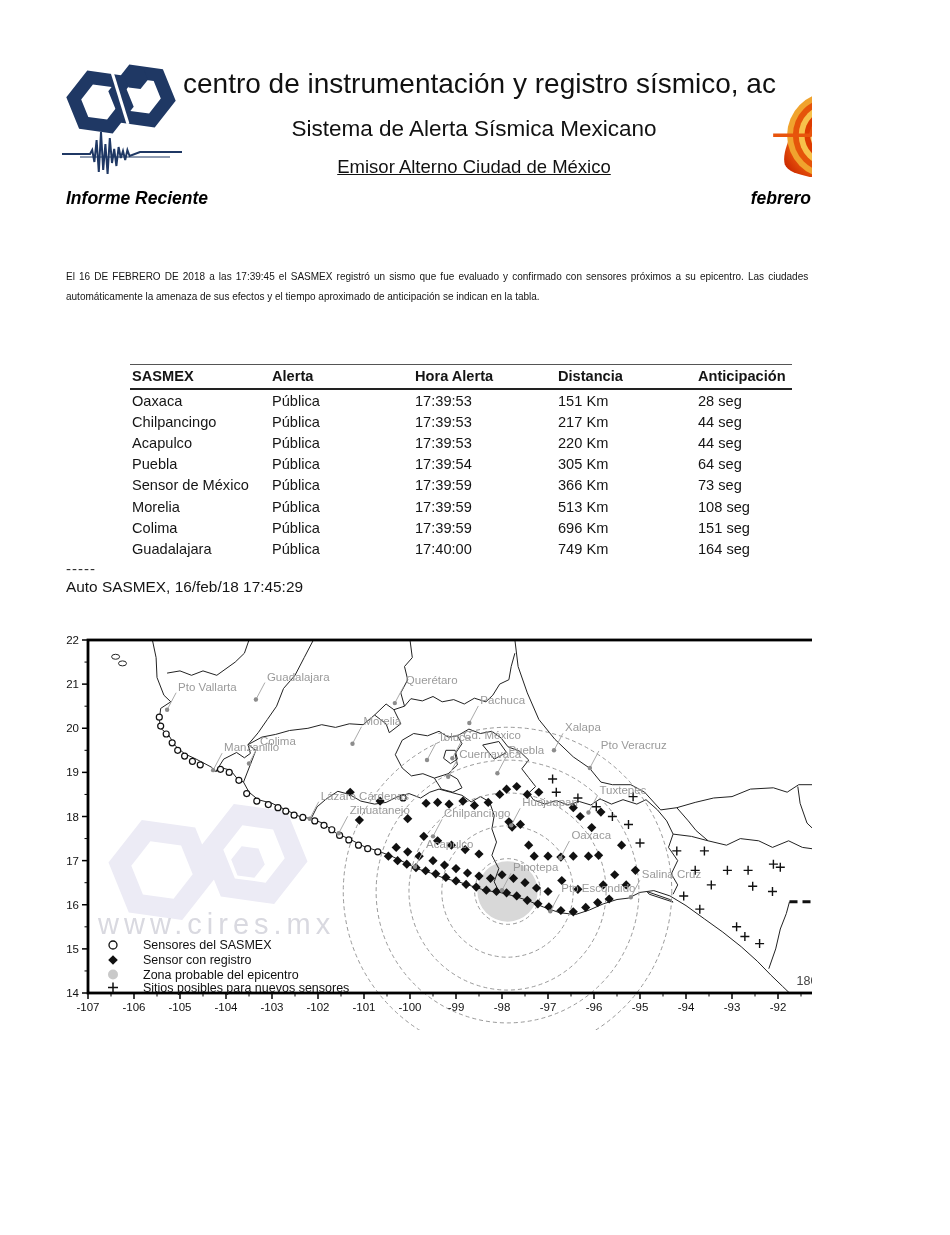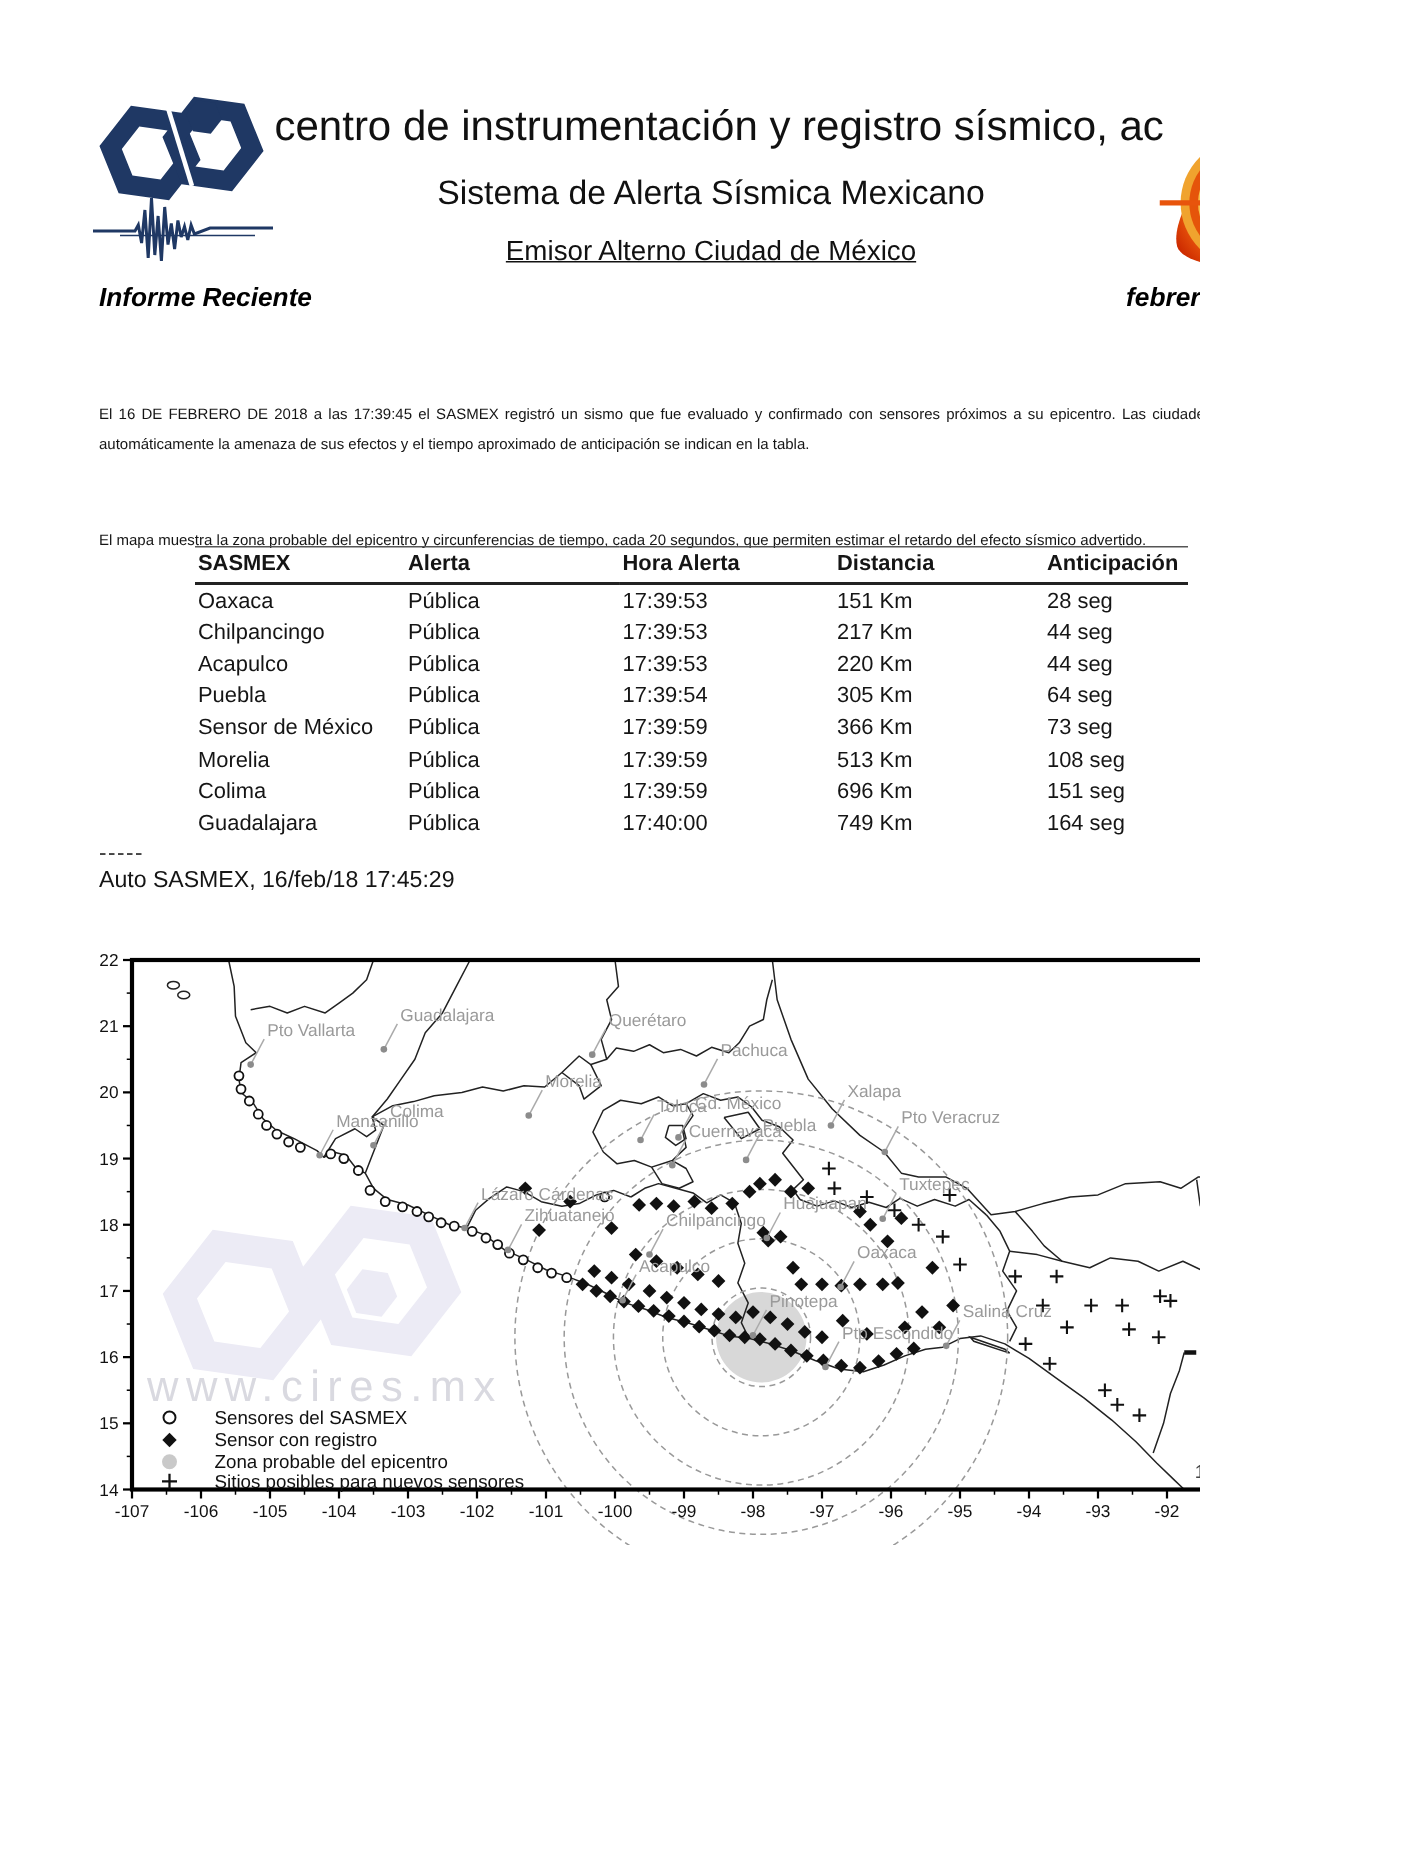--- a/index.html
+++ b/index.html
@@ -1,17 +1,17 @@
 <!DOCTYPE html>
 <html><head>
 <meta charset="utf-8">
 <style>
   html,body{margin:0;padding:0;background:#fff;}
   .page{position:relative;width:800px;height:1235px;background:#fff;overflow:hidden;
-        font-family:"Liberation Sans",sans-serif;color:#1a1a1a;}
+        font-family:"Liberation Sans",sans-serif;color:#1a1a1a;padding-left:12px;}
   .abs{position:absolute;}
   
   .title-col{left:183px;top:68px;width:582px;text-align:center;}
   .main-title{font-size:28px;color:#111;white-space:nowrap;}
   .sub1{font-size:22.5px;margin-top:16px;color:#111;}
   .sub2{font-size:18.5px;margin-top:14px;color:#111;text-decoration:underline;}
   
   .meta{left:66px;top:188px;width:818px;display:flex;justify-content:space-between;
         font-size:17.5px;font-weight:bold;font-style:italic;color:#000;}
   .para{left:66px;width:818px;font-size:10px;line-height:20.4px;text-align:justify;color:#151515;margin-top:40px;}
@@ -69,21 +69,20 @@
     <circle cx="50" cy="52" r="14" fill="#5668a8" stroke="#31406e" stroke-width="1.5"></circle>
     <path d="M1,52 H33 l4,-11 6,19 5,-27 6,31 5,-21 4,12 H99" fill="none" stroke="#e8540c" stroke-width="3"></path>
   </svg>
 
   <div class="abs meta">
     <span>Informe Reciente</span>
     <span>febrero 16, 2018</span>
   </div>
 
   <div class="abs para" id="p1">El 16 DE FEBRERO DE 2018 a las 17:39:45 el SASMEX registró un sismo que fue evaluado y confirmado con sensores próximos a su epicentro. Las ciudades donde se alertó automáticamente la amenaza de sus efectos y el tiempo aproximado de anticipación se indican en la tabla.</div>
-  <div class="abs para" id="p2">El mapa muestra la zona probable del epicentro y circunferencias de tiempo, cada 20 segundos, que permiten estimar el retardo del efecto sísmico advertido.</div>
 
   <div class="abs tablewrap">
     <table>
       <colgroup>
           <col class="c1">
           <col class="c2">
           <col class="c3">
           <col class="c4">
           <col class="c5">
         </colgroup>

